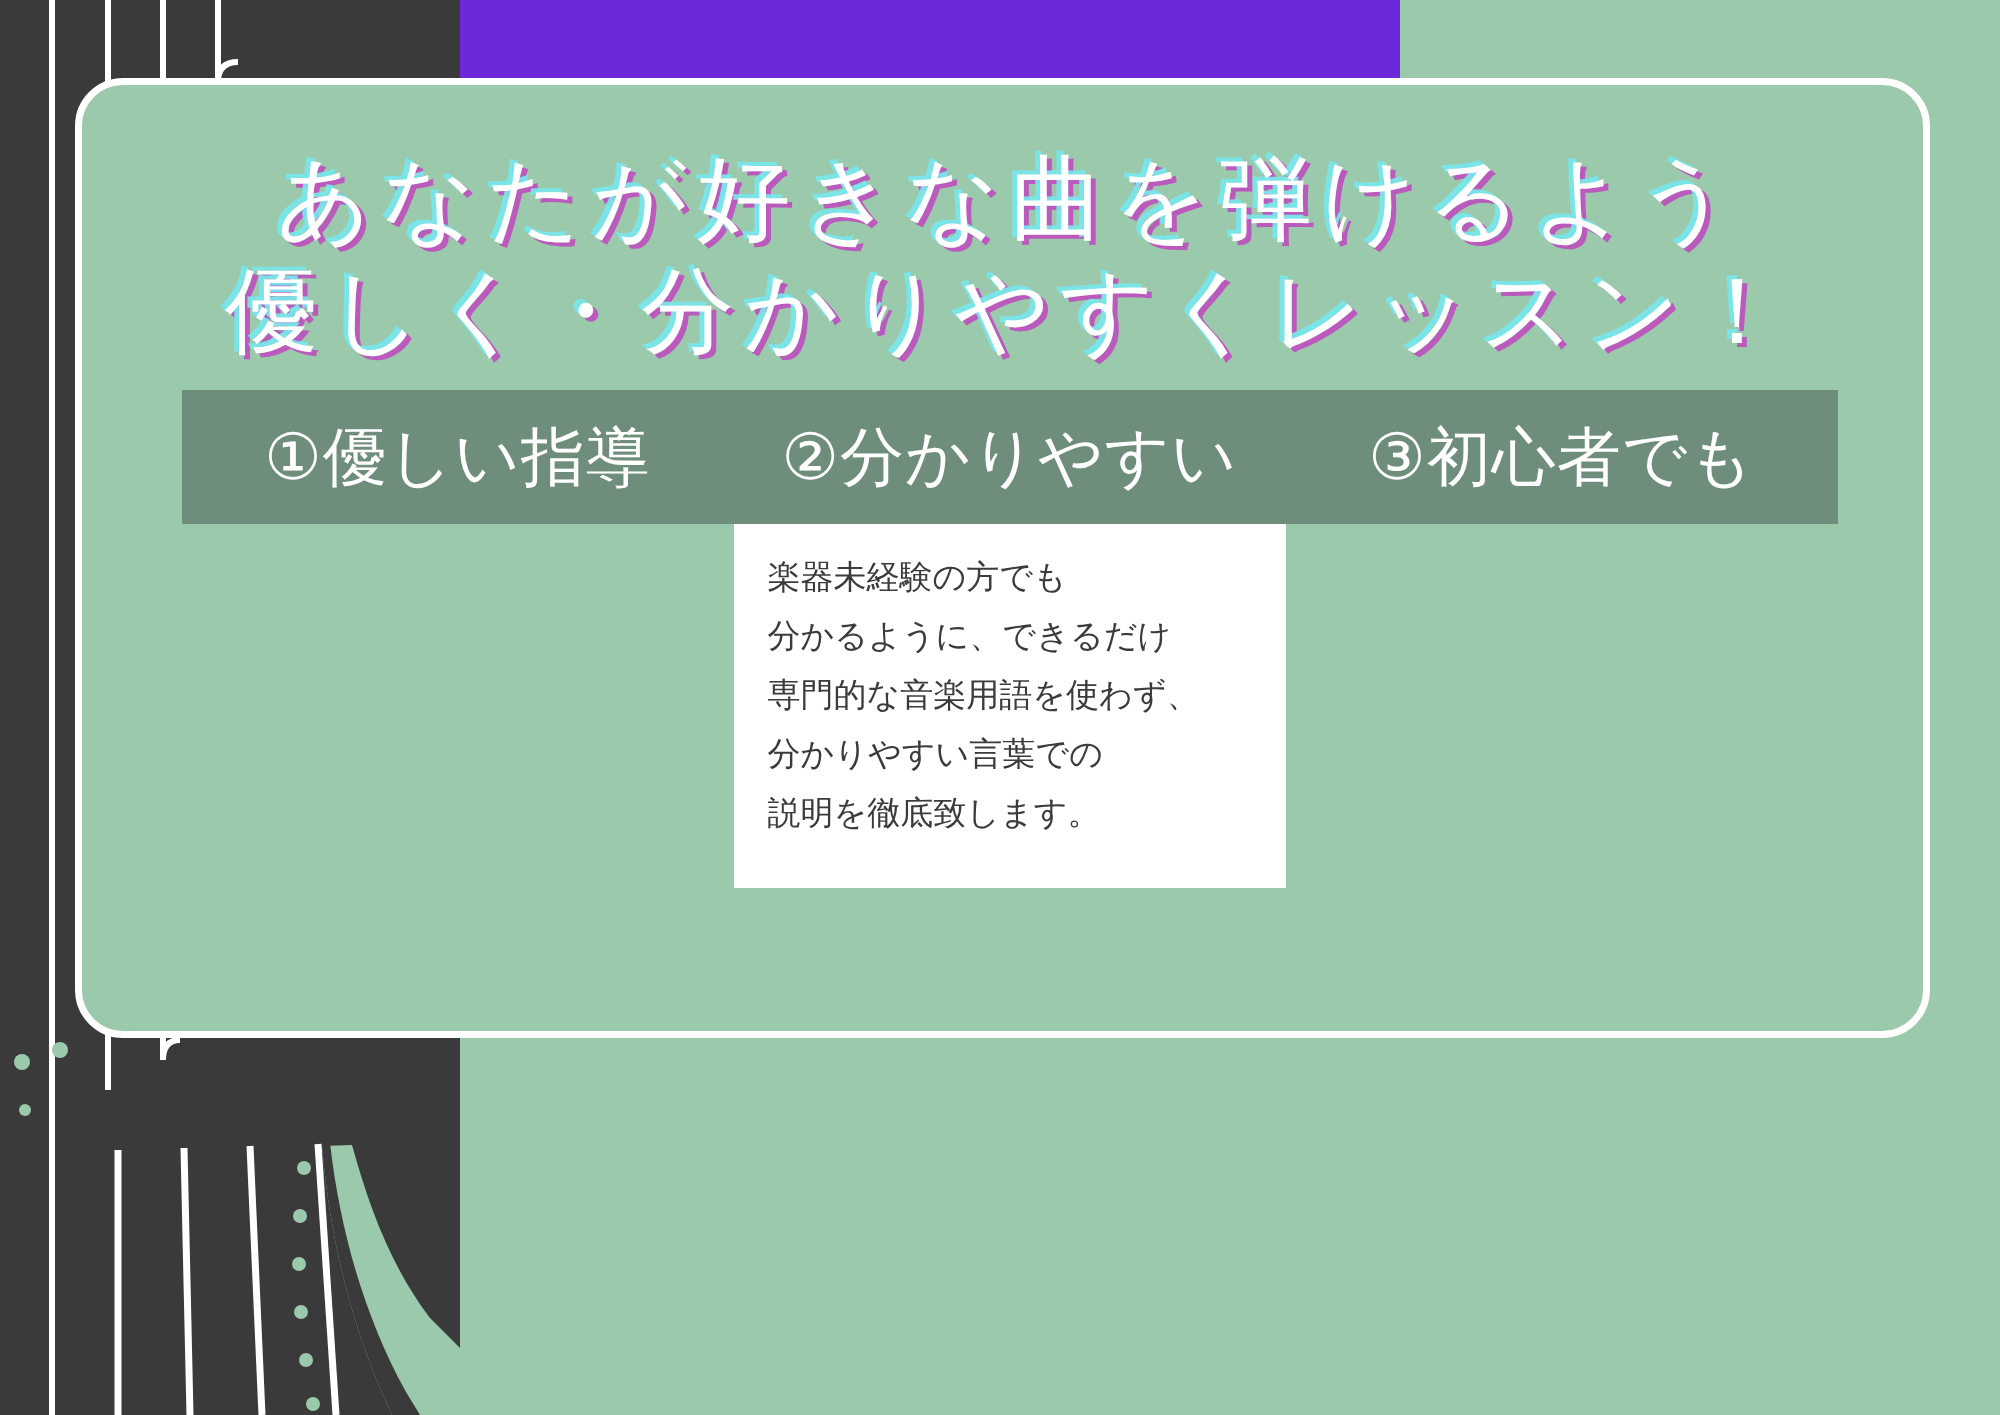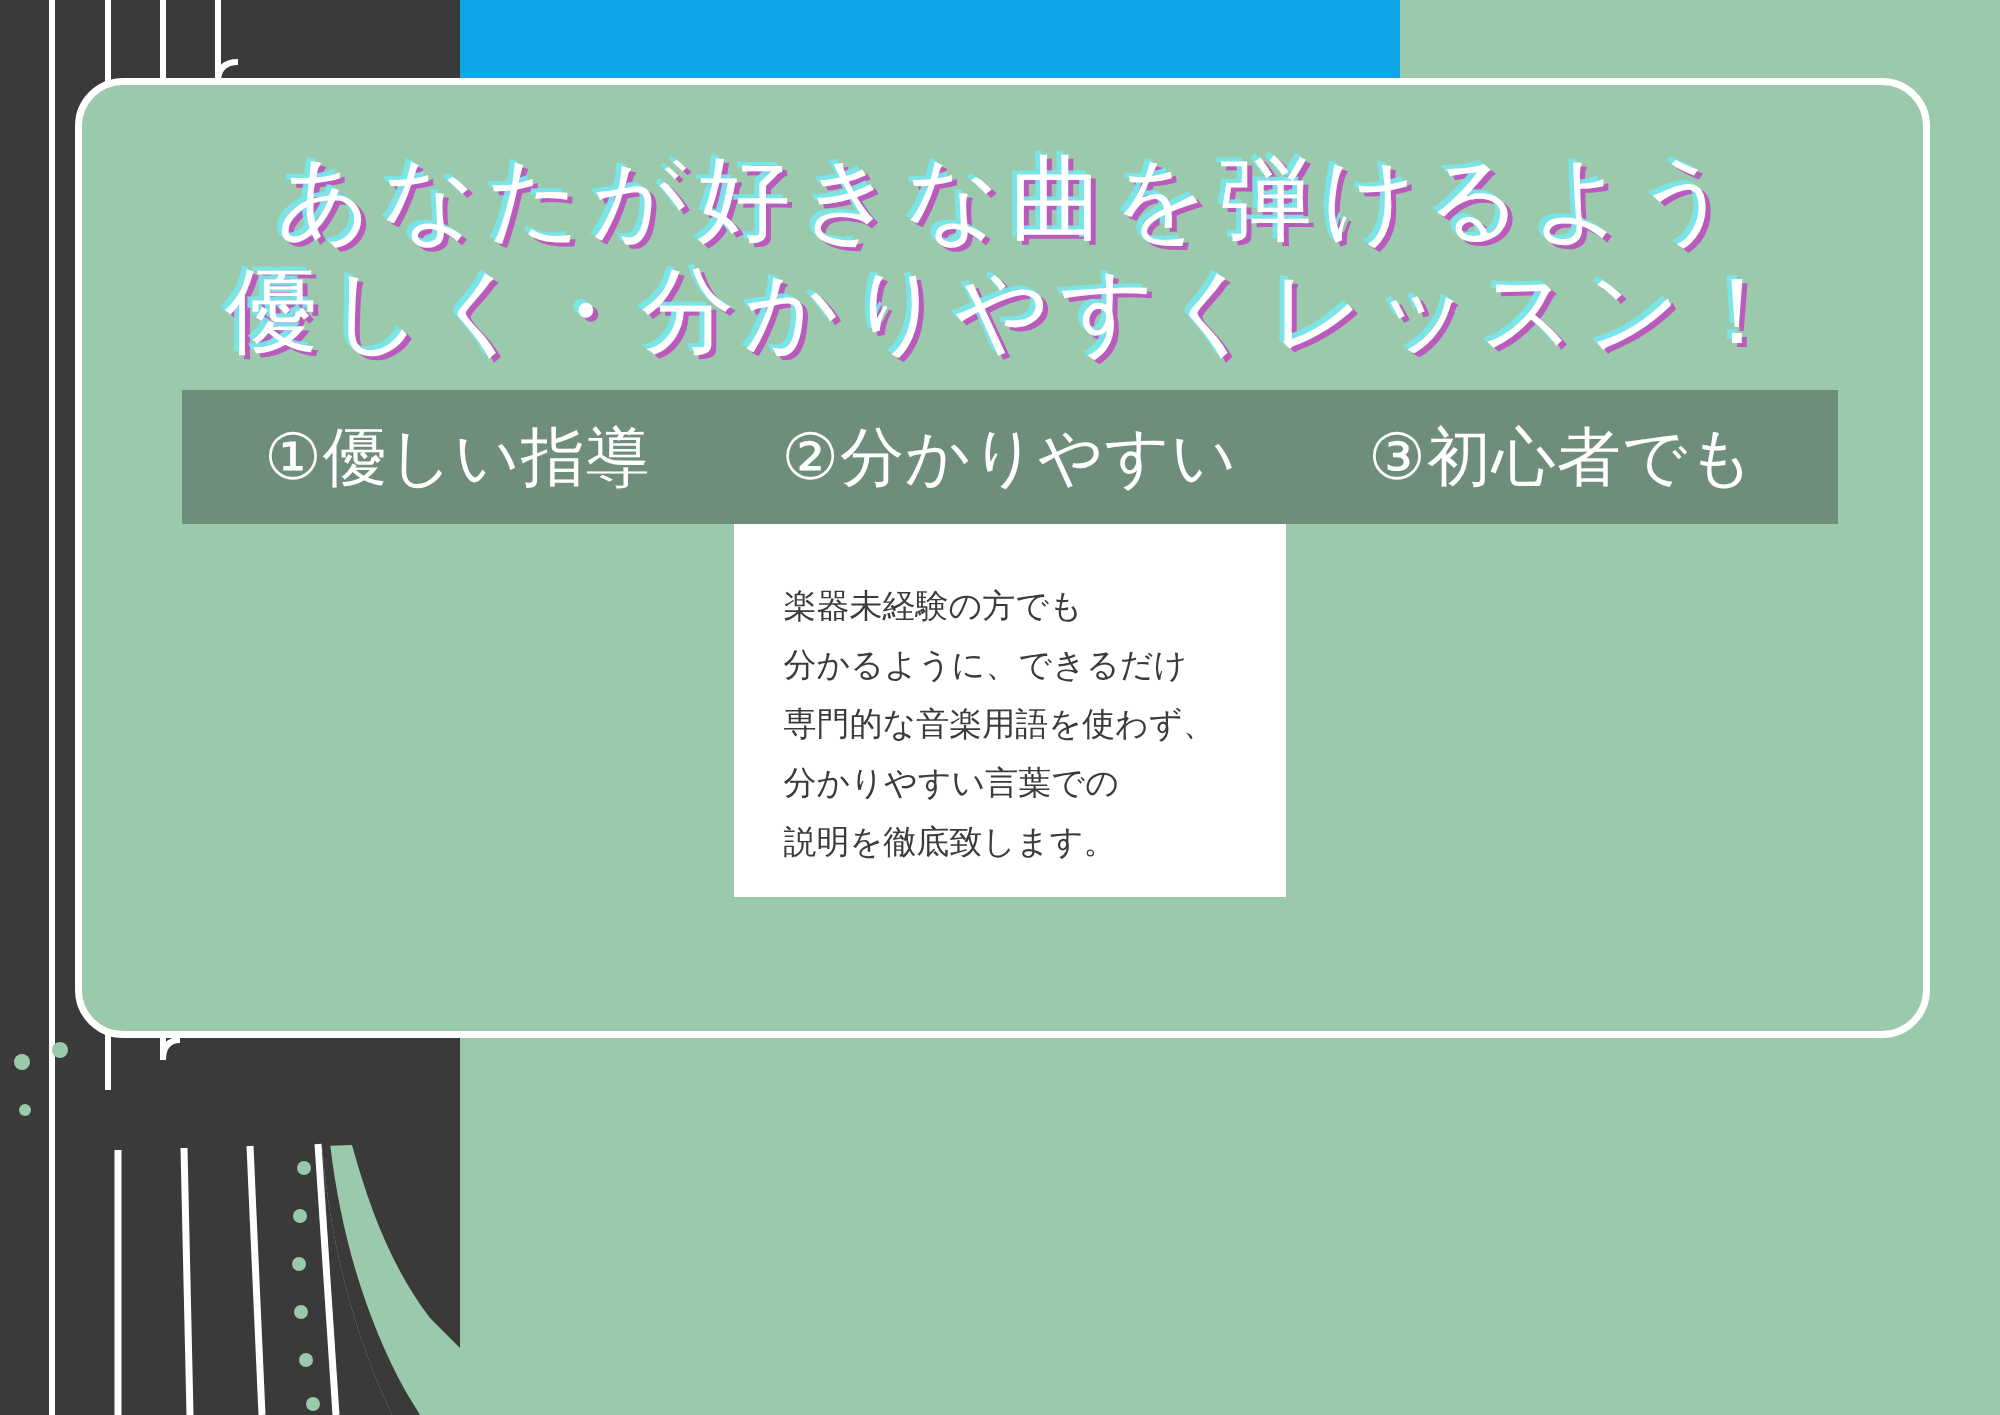--- a/index.html
+++ b/index.html
@@ -12,21 +12,21 @@
     overflow: hidden;
     font-family: "Liberation Sans", "DejaVu Sans", sans-serif;
     background: #3a3a3a;
   }
 
   .poster {
     position: relative;
     width: 2000px;
     height: 1415px;
     overflow: hidden;
-    background: #0ea5e9;
+    background: #6d28d9;
   }
 
   
   .fretboard {
     position: absolute;
     left: 0;
     top: 0;
     width: 460px;
     height: 1415px;
     overflow: hidden;
@@ -117,25 +117,24 @@
   .card-1 .card-body {
     font-size: 31px;
     line-height: 44px;
     padding-top: 22px;
     min-height: 364px;
     box-sizing: border-box;
   }
   .card-2 .card-body {
     font-size: 33px;
     line-height: 59px;
-    padding-top: 52px;
+    padding-top: 23px;
     padding-left: 34px;
     min-height: 364px;
     box-sizing: border-box;
-    margin-left: 16px;
   }
   .card-3 .card-body {
     font-size: 33px;
     line-height: 59px;
     padding-top: 58px;
     padding-left: 28px;
     min-height: 364px;
     box-sizing: border-box;
   }
   .card-1 { width: 552px; }

